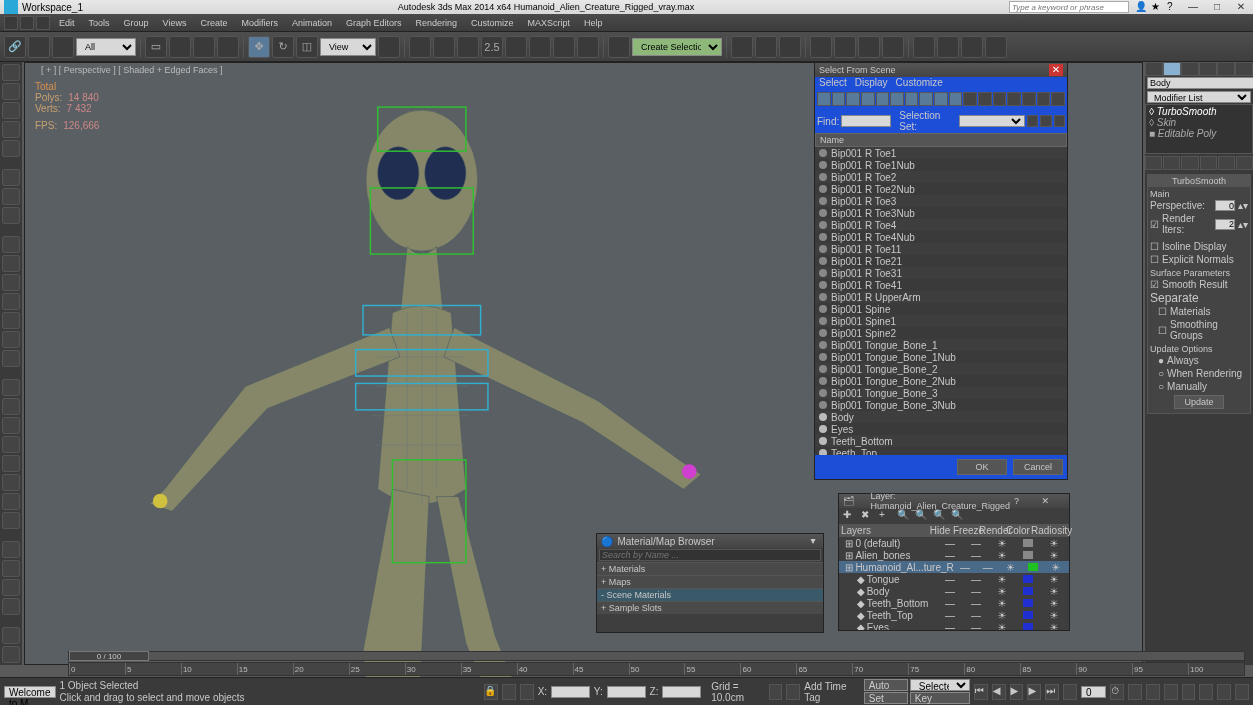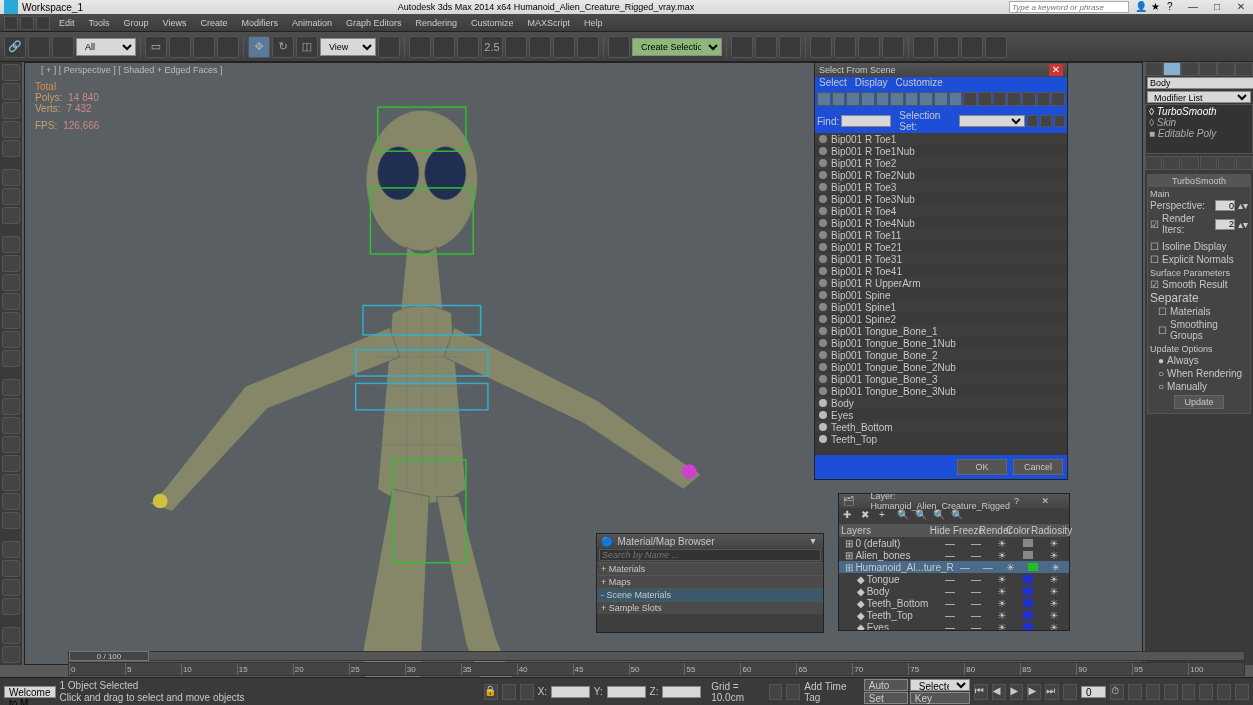--- a/index.html
+++ b/index.html
@@ -402,20 +402,21 @@
     </div>
   <div class="findrow">
       <span>Find:</span>
       <input style="width: 50px;">
       <span style="margin-left:6px">Selection Set:</span>
       <select style="width:70px"></select>
       <div class="b" style="width:12px;height:12px;background:#444;border:1px solid #555"></div>
       <div class="b" style="width:12px;height:12px;background:#444;border:1px solid #555"></div>
       <div class="b" style="width:12px;height:12px;background:#444;border:1px solid #555"></div>
     </div>
+  <div class="listhdr">Name</div>
   <div class="list" id="sfslist">
       <div class="item">
         <span class="ic"></span>
         <span>Bip001 R Toe1</span>
       </div>
       <div class="item">
         <span class="ic"></span>
         <span>Bip001 R Toe1Nub</span>
       </div>
       <div class="item">

